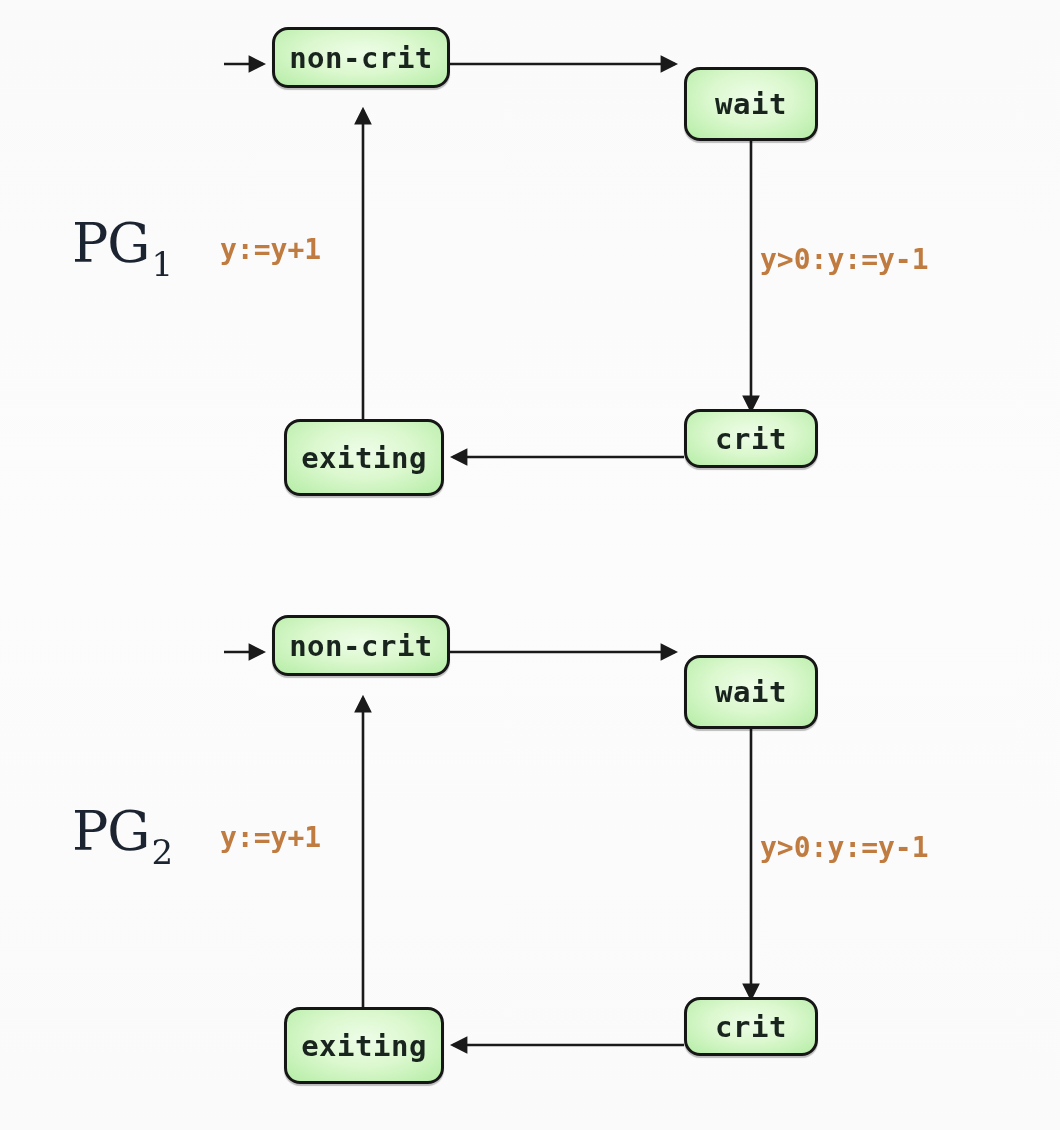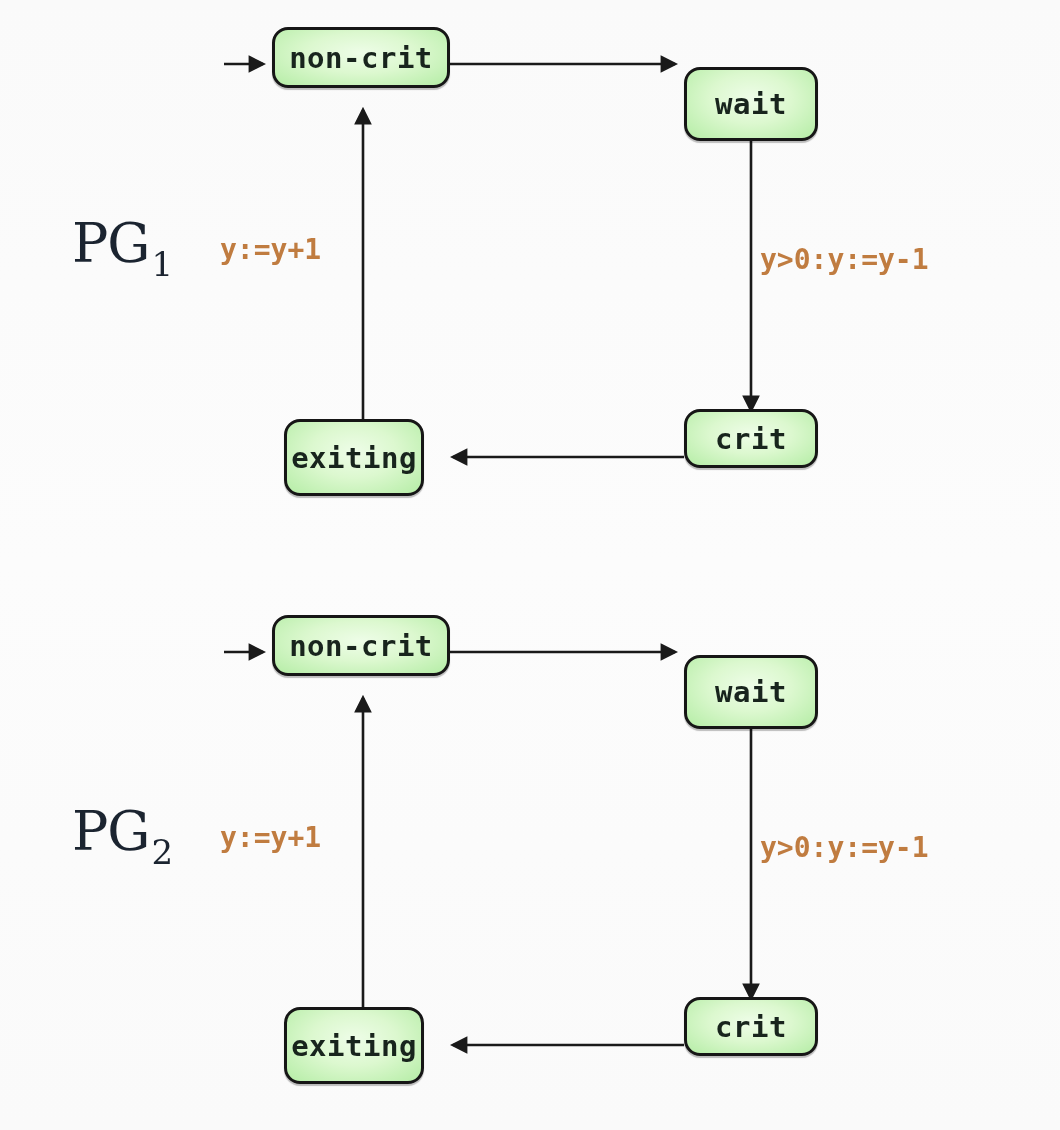--- a/index.html
+++ b/index.html
@@ -42,21 +42,21 @@
     align-items: center;
     justify-content: center;
     font-family: "DejaVu Sans Mono", "Liberation Mono", monospace;
     font-weight: bold;
     font-size: 29px;
     color: #18241d;
     letter-spacing: 0.5px;
   }
   .node-noncrit { left: 272px; top: 27px;  width: 178px; height: 61px; }
   .node-wait    { left: 684px; top: 27px;  width: 134px; height: 74px; margin-top: 40px; }
-  .node-exiting { left: 284px; top: 419px; width: 140px; height: 77px; }
+  .node-exiting { left: 284px; top: 419px; width: 160px; height: 77px; }
   .node-crit    { left: 684px; top: 409px; width: 134px; height: 59px; align-items: center; }
 
   .pg-label {
     position: absolute;
     left: 72px;
     top: 212px;
     font-family: "DejaVu Serif", "Liberation Serif", serif;
     font-size: 54px;
     color: #1b2430;
     letter-spacing: -1px;

